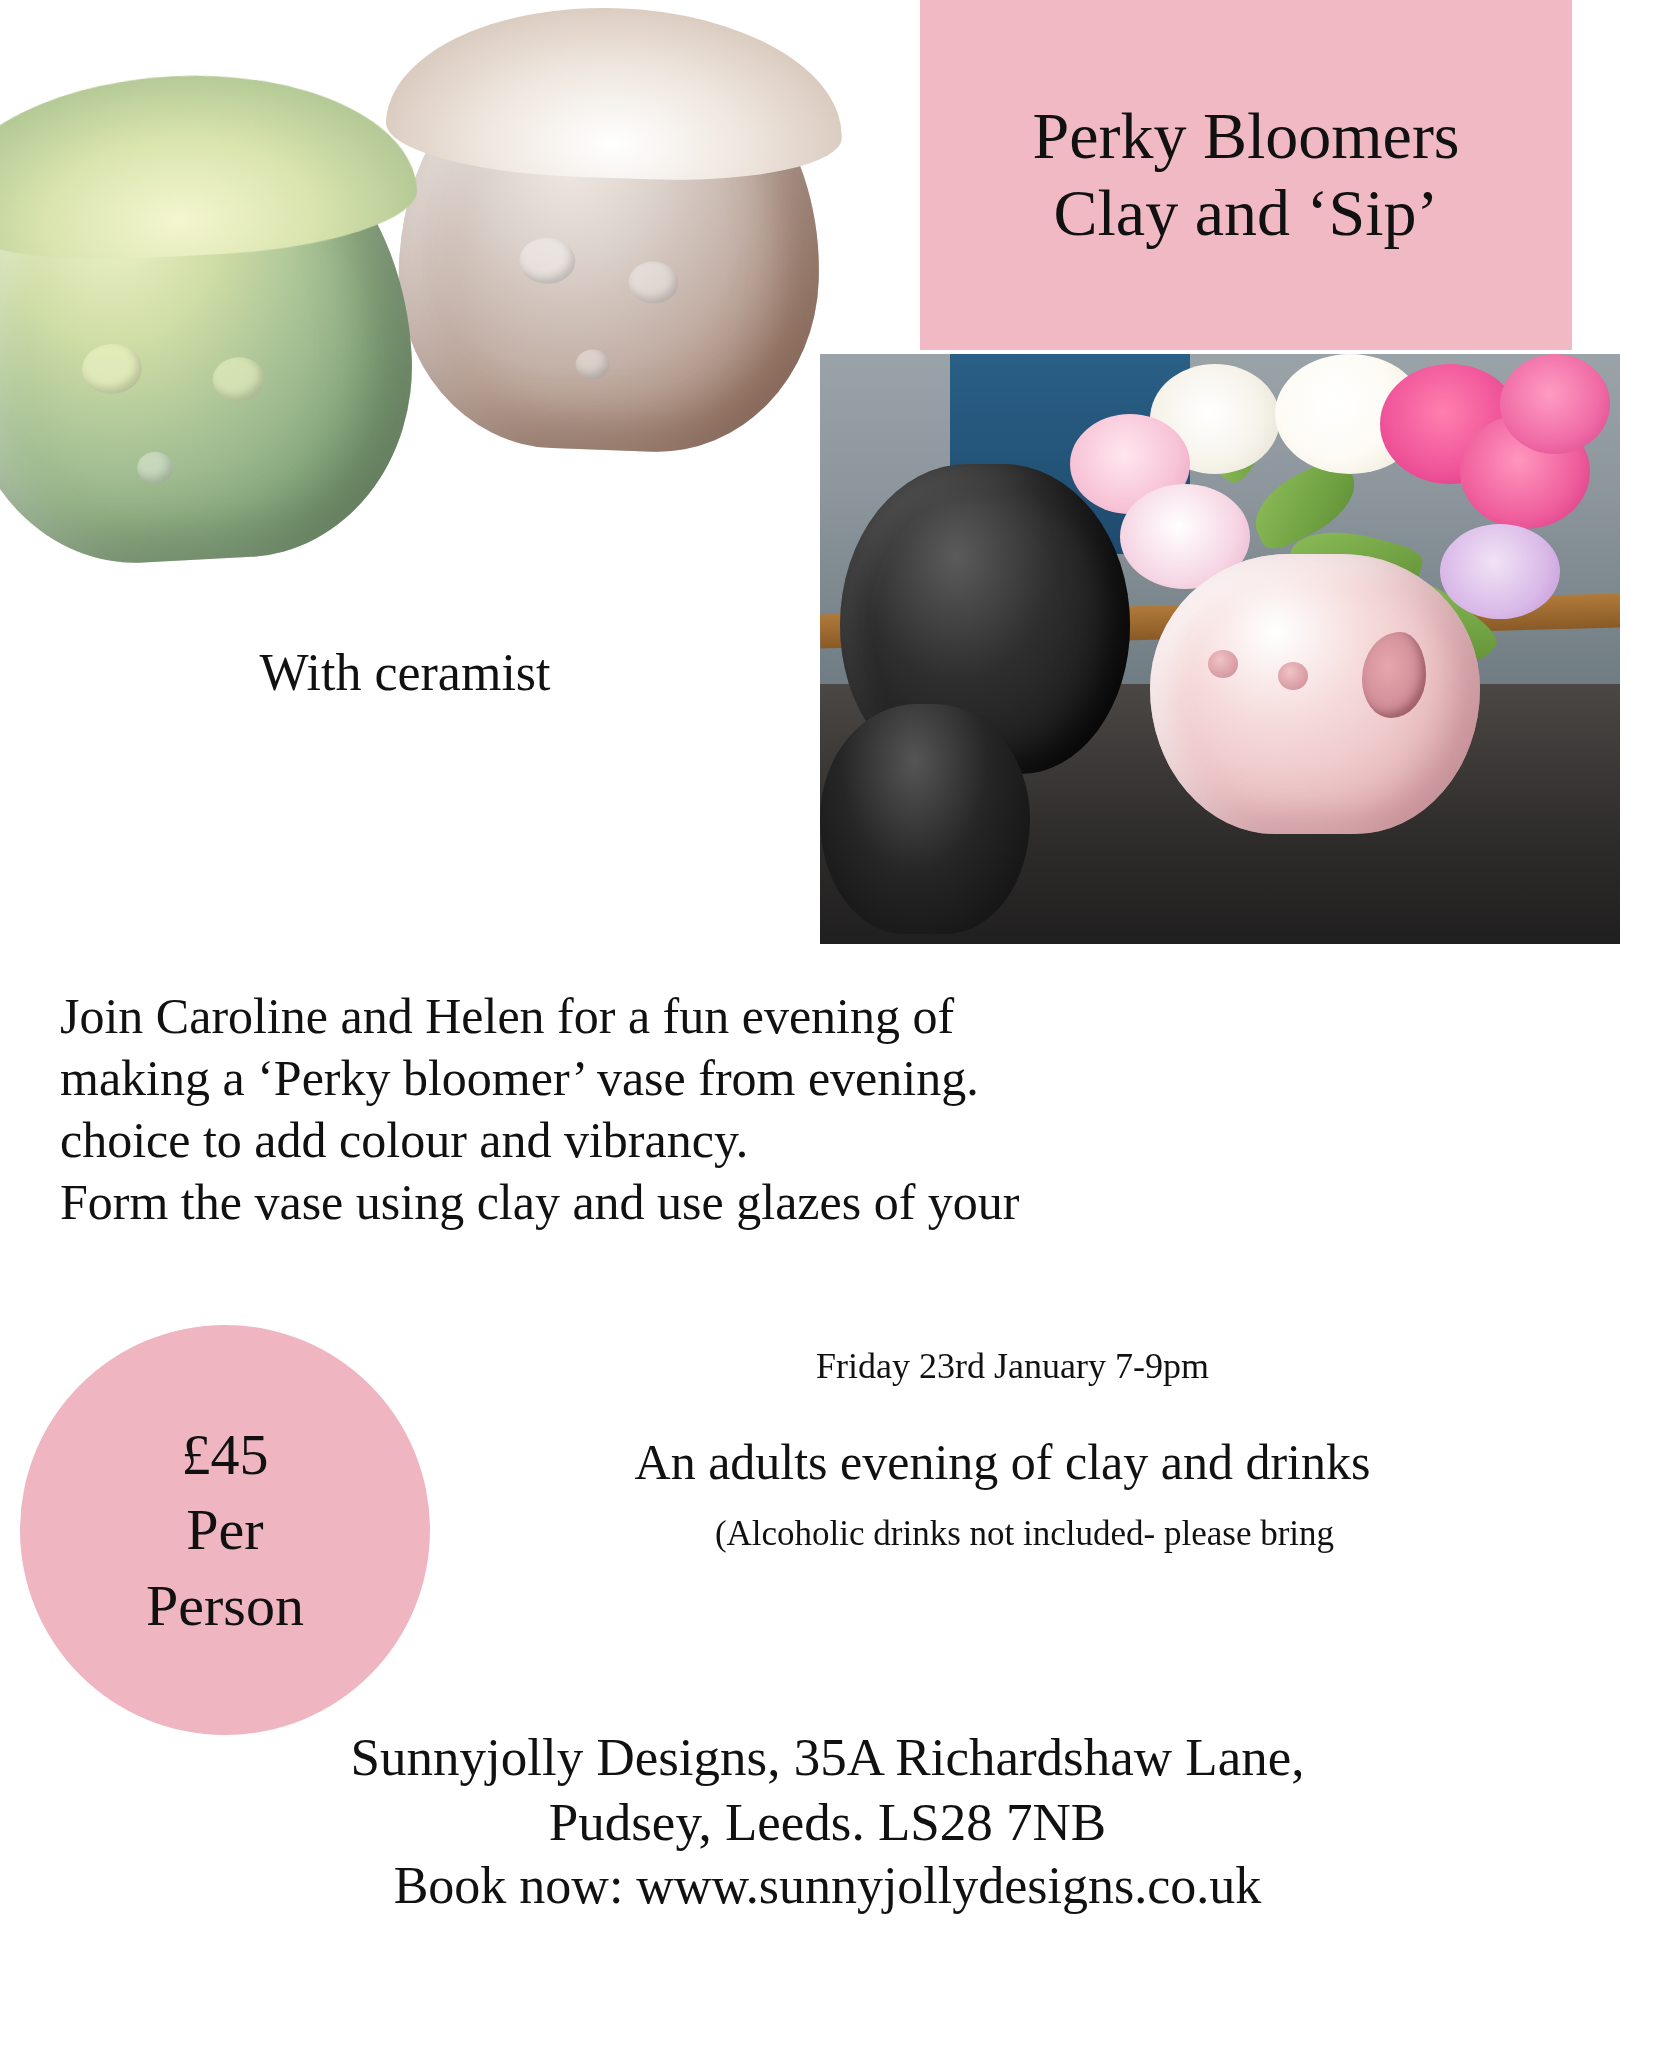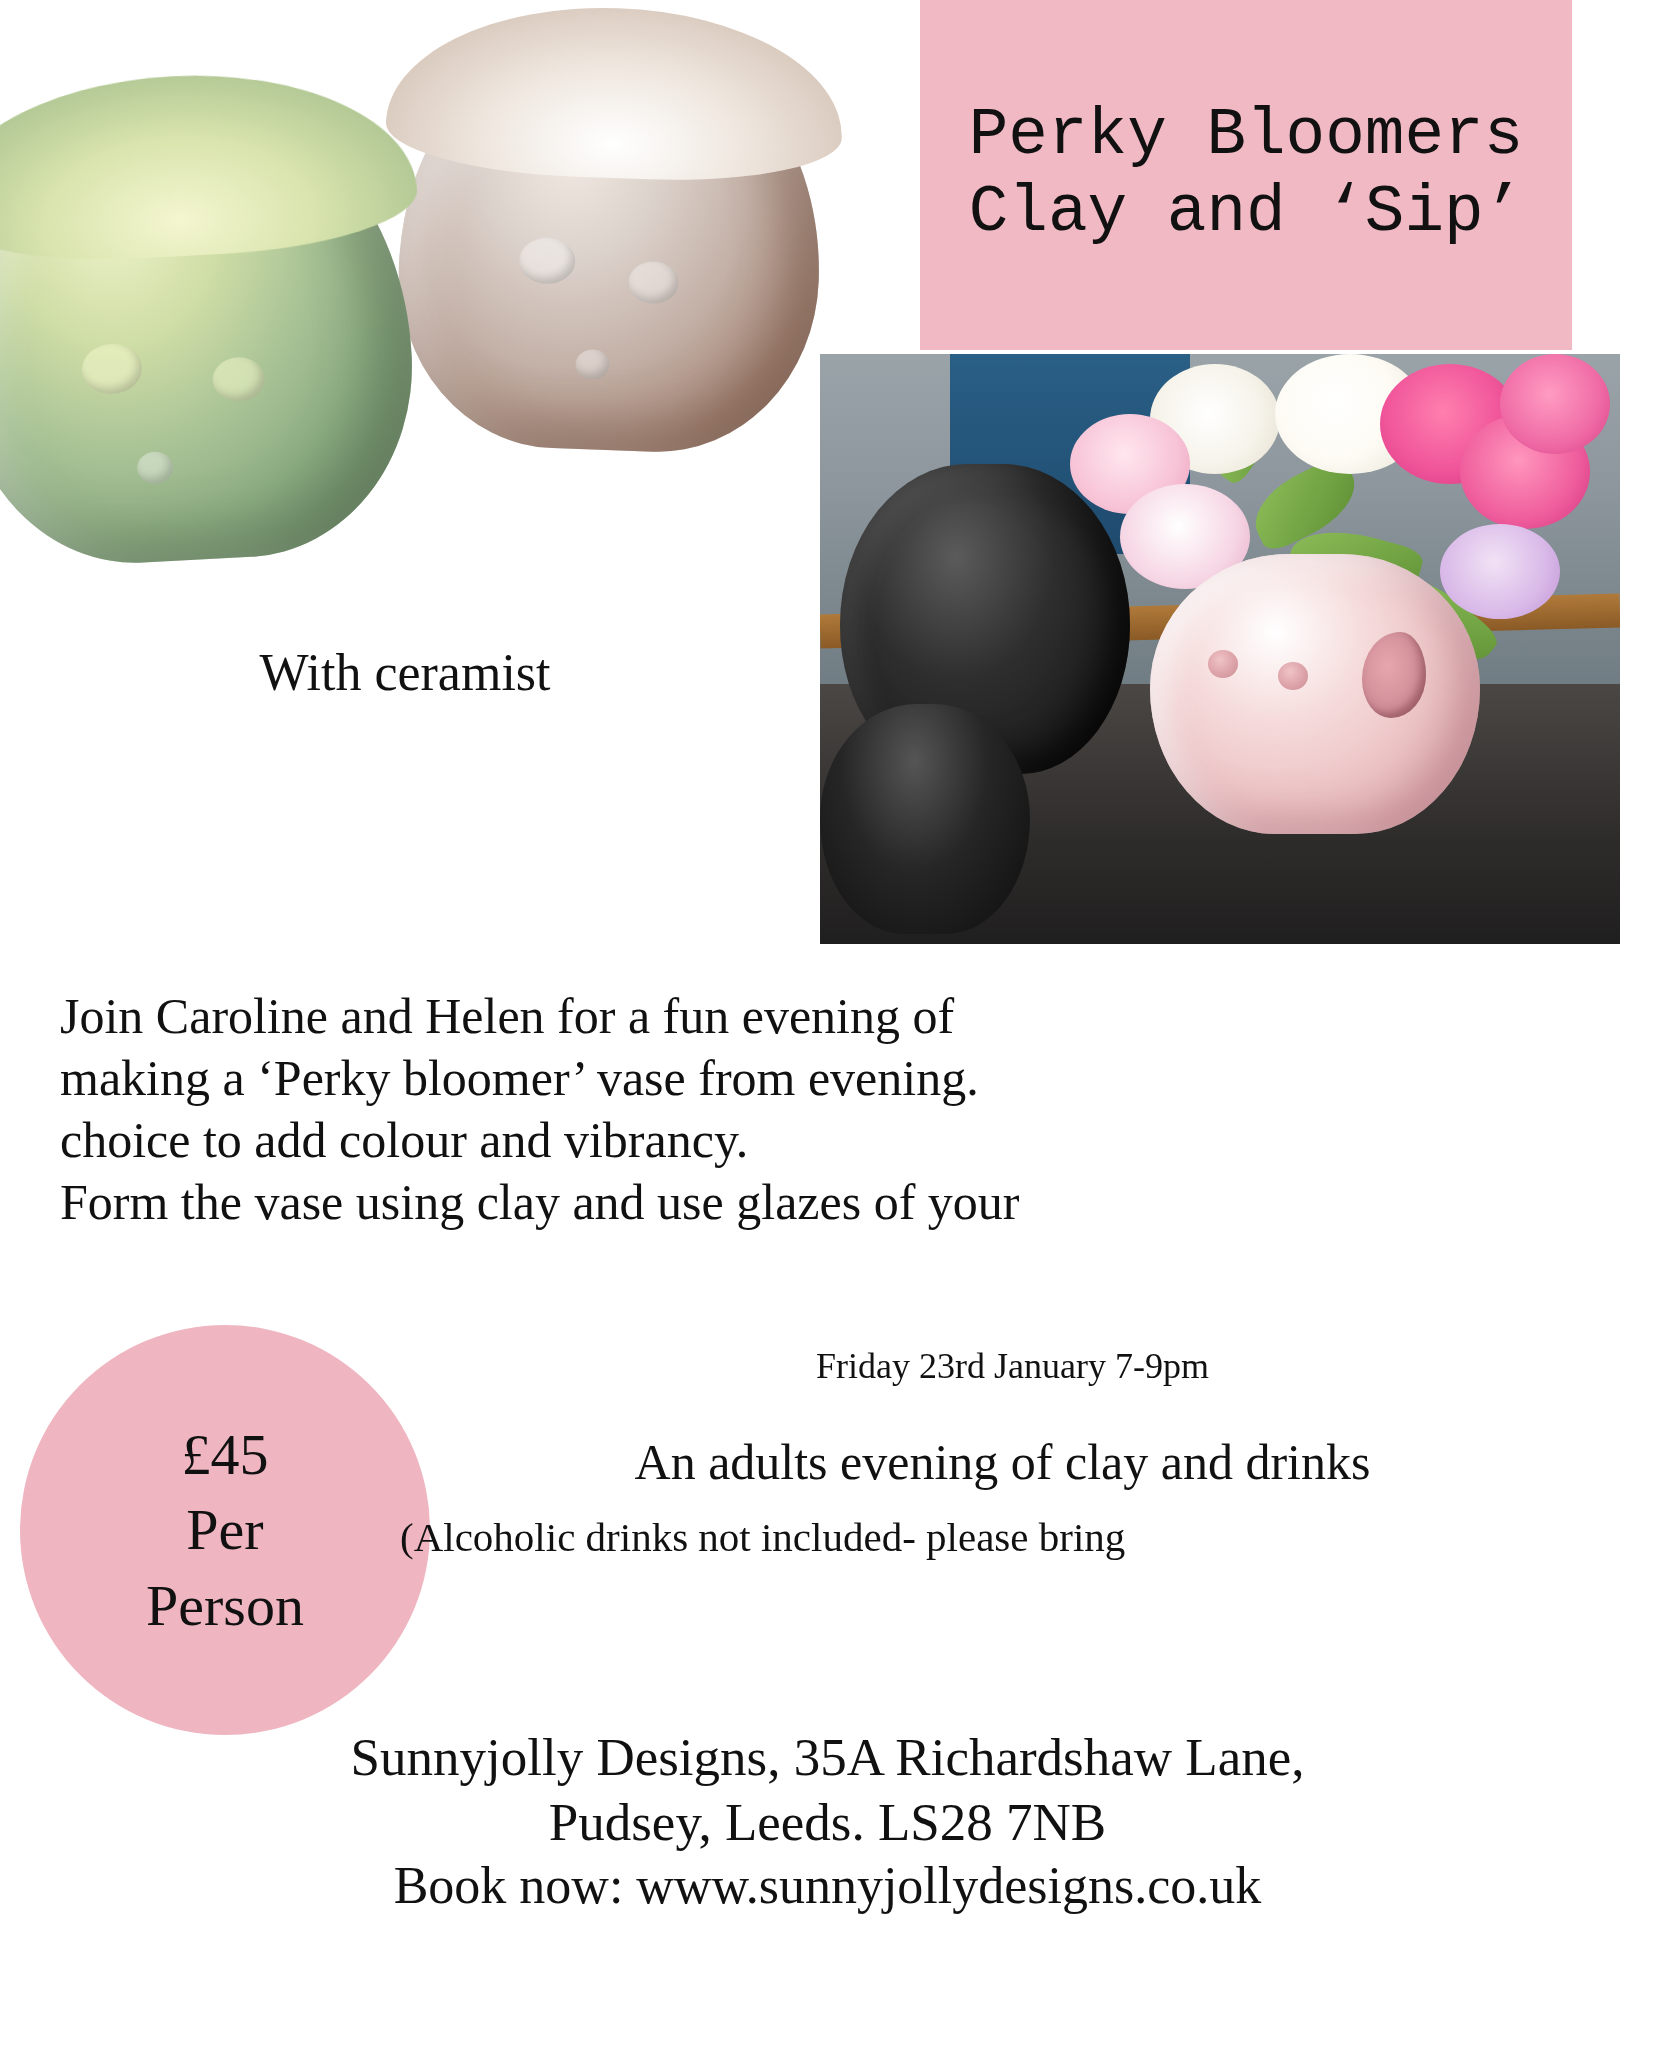--- a/index.html
+++ b/index.html
@@ -179,21 +179,20 @@
   .title-block {
     position: absolute;
     left: 920px;
     top: 0;
     width: 652px;
     height: 350px;
     background: #f0b9c4;
     display: flex;
     align-items: center;
     justify-content: center;
-    font-family: Liberation Mono, monospace;
   }
   .title-text {
     font-size: 66px;
     line-height: 1.16;
     text-align: center;
     color: #111;
     padding: 0 14px;
   }
 
   
@@ -250,25 +249,25 @@
     position: absolute;
     left: 400px;
     top: 1432px;
     width: 1205px;
     text-align: center;
     font-size: 50px;
     line-height: 1.22;
   }
   .event-note {
     position: absolute;
-    left: 400px;
+    left: 432px;
     top: 1512px;
     width: 1185px;
-    text-align: left;
-    font-size: 41px;
+    text-align: center;
+    font-size: 35px;
     line-height: 1.25;
   }
 
   
   .footer {
     position: absolute;
     left: 40px;
     top: 1725px;
     width: 1575px;
     text-align: center;

